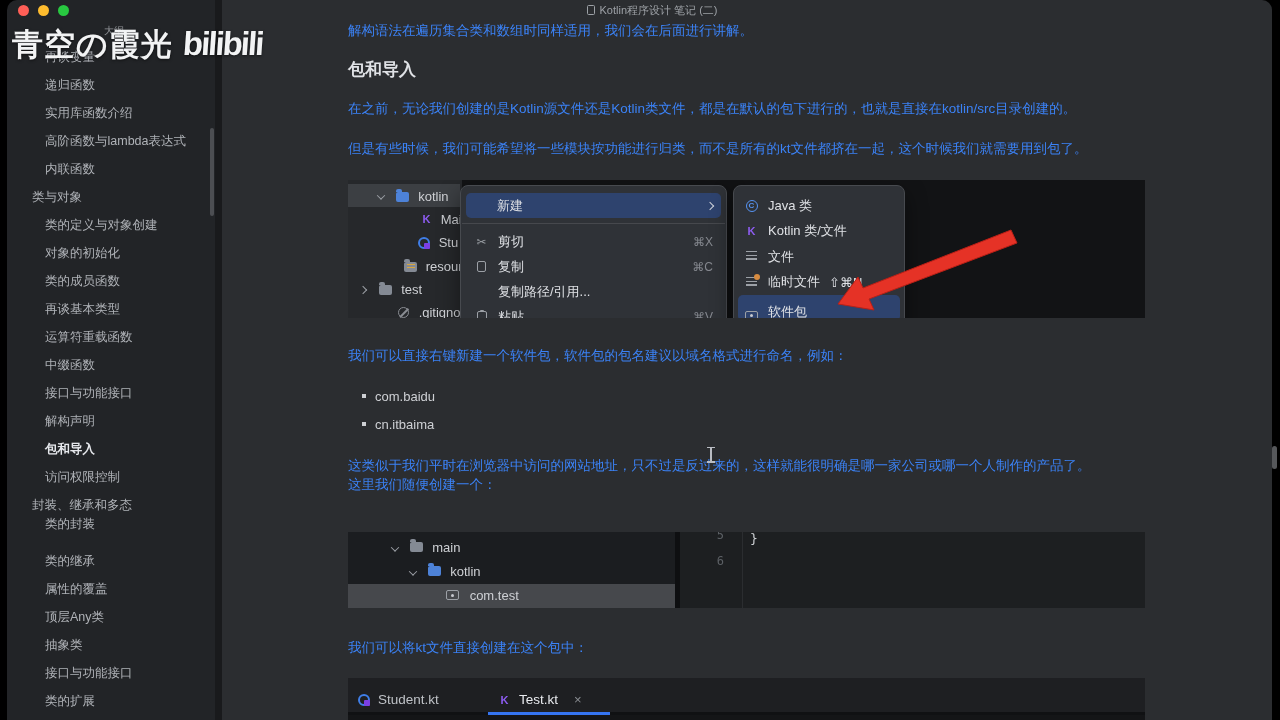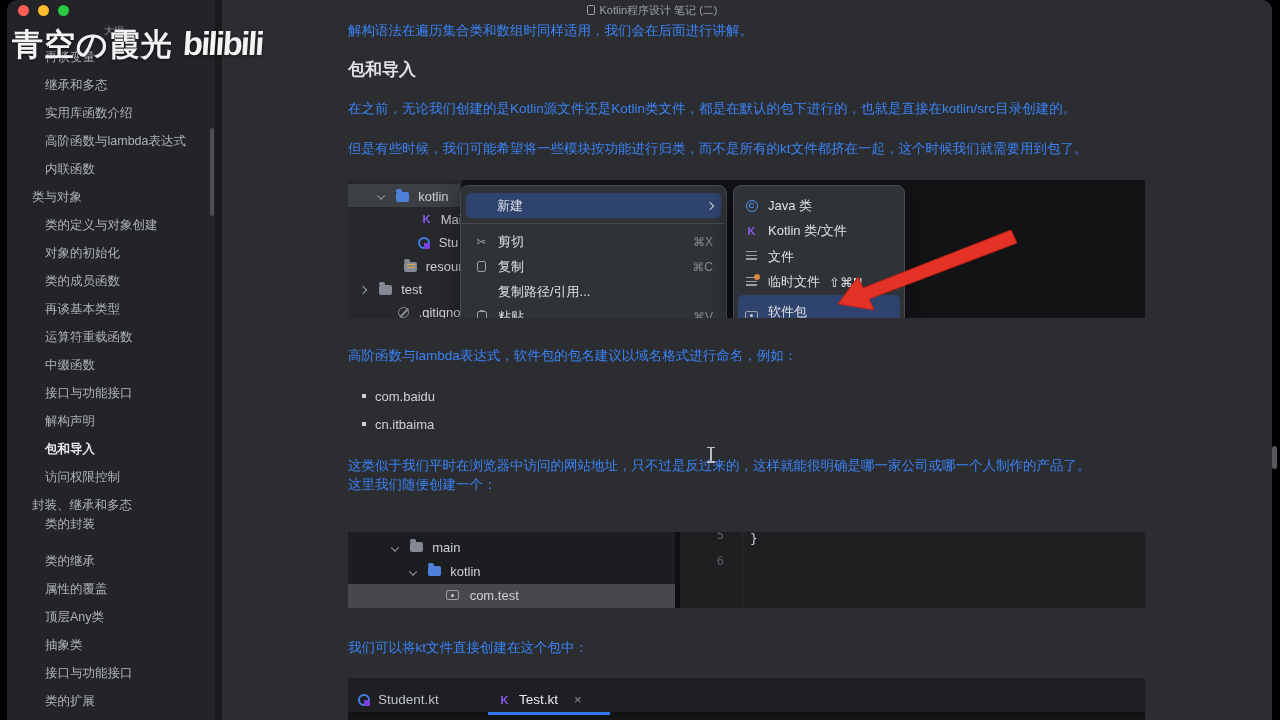--- a/index.html
+++ b/index.html
@@ -152,21 +152,21 @@
 
   <div class="sidebar">
     <div class="traffic">
       <span class="dot red"></span>
       <span class="dot yellow"></span>
       <span class="dot green"></span>
     </div>
     <div class="outline-header">大纲</div>
 
     <div class="side-item l1" style="top:43px">再谈变量</div>
-    <div class="side-item l1" style="top:71px">继承和多态</div>
+    <div class="side-item l1" style="top:71px">递归函数</div>
     <div class="side-item l1" style="top:99px">实用库函数介绍</div>
     <div class="side-item l1" style="top:127px">高阶函数与lambda表达式</div>
     <div class="side-item l1" style="top:155px">内联函数</div>
     <div class="side-item l0" style="top:183px">类与对象</div>
     <div class="side-item l1" style="top:211px">类的定义与对象创建</div>
     <div class="side-item l1" style="top:239px">对象的初始化</div>
     <div class="side-item l1" style="top:267px">类的成员函数</div>
     <div class="side-item l1" style="top:295px">再谈基本类型</div>
     <div class="side-item l1" style="top:323px">运算符重载函数</div>
     <div class="side-item l1" style="top:351px">中缀函数</div>
@@ -296,21 +296,21 @@
             </span>
           <span class="mlabel">软件包</span>
         </div>
       </div>
 
       <svg class="arrow-svg" viewBox="0 0 797 138">
         <polygon points="663,50 669,63 521,119 526,130 490,124 510,97 515,108" fill="#e53226" stroke="#b92017" stroke-width="1"></polygon>
       </svg>
     </div>
 
-    <div class="para" style="top:347px">高阶函数与lambda表达式，软件包的包名建议以域名格式进行命名，例如：</div>
+    <div class="para" style="top:347px">我们可以直接右键新建一个软件包，软件包的包名建议以域名格式进行命名，例如：</div>
     <div class="bullet" style="top:389px"><span class="sq"></span><span>com.baidu</span></div>
     <div class="bullet" style="top:417px"><span class="sq"></span><span>cn.itbaima</span></div>
     <div class="para" style="top:457px">这类似于我们平时在浏览器中访问的网站地址，只不过是反过来的，这样就能很明确是哪一家公司或哪一个人制作的产品了。</div>
     <div class="para" style="top:476px">这里我们随便创建一个：</div>
 
     <div class="shot shot2">
       <div class="s2-tree">
         <div class="s2-sel"></div>
         <div class="s2-row" style="top:4px;left:44px">
           <span class="chev open"></span>

